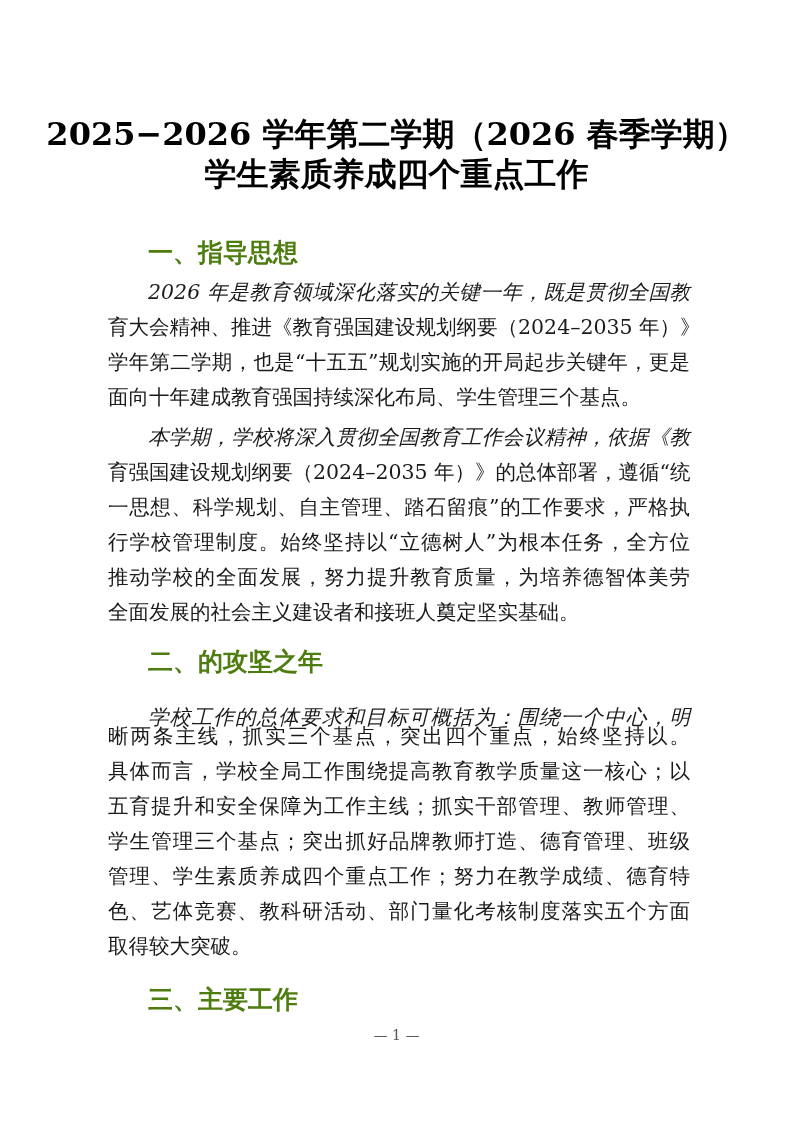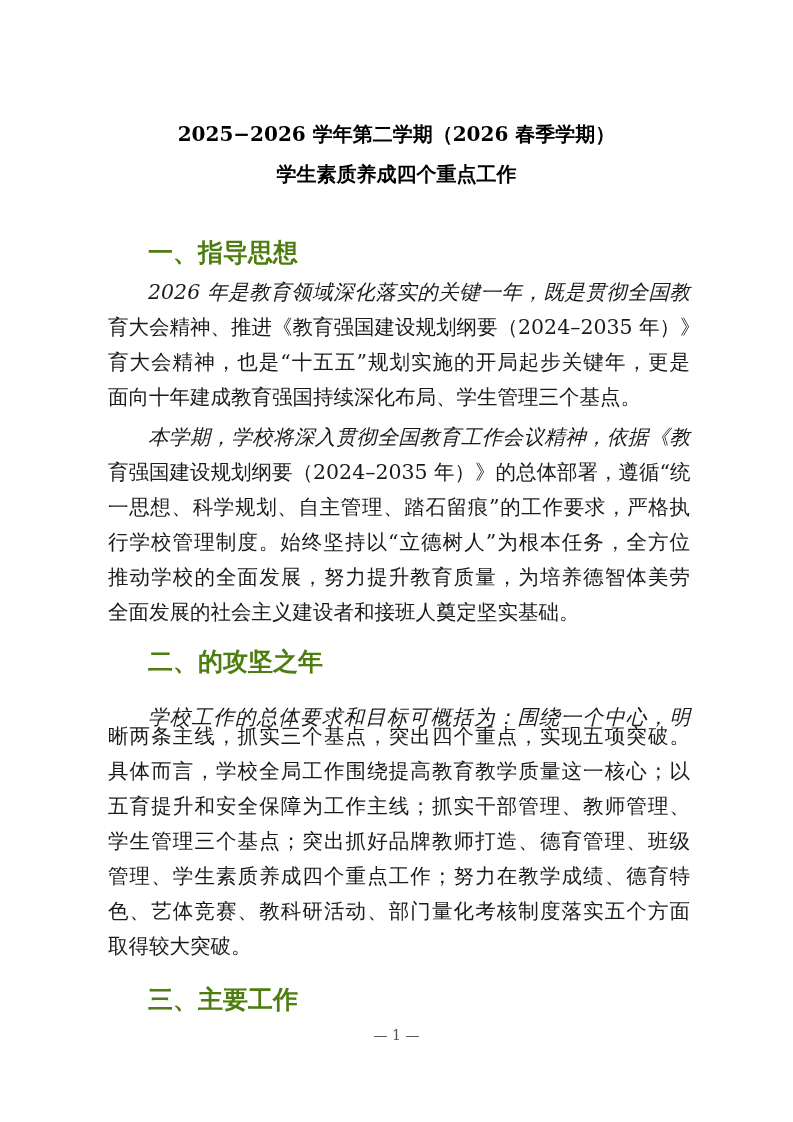--- a/index.html
+++ b/index.html
@@ -1,20 +1,20 @@
 <!DOCTYPE html>
 <html><head>
 <meta charset="utf-8">
 <style>
   html, body { margin:0; padding:0; background:#ffffff; }
   body { width:793px; height:1122px; position:relative; overflow:hidden;
          font-family:"DejaVu Serif","Liberation Serif",serif; color:#111; }
   .title { position:absolute; left:0; width:793px; text-align:center;
            font-family:"DejaVu Serif","Liberation Serif",serif; font-weight:bold;
-           font-size:20px; line-height:40px; color:#000; letter-spacing:0px; }
+           font-size:32px; line-height:40px; color:#000; letter-spacing:0px; }
   .title.t1 { top:114px; }
   .title.t2 { top:154px; }
   .heading { position:absolute; left:148px; font-family:"DejaVu Sans","Liberation Sans",sans-serif;
              font-weight:bold; font-size:25px; line-height:30px; color:#4d7c0f; }
   .line { position:absolute; left:108px; width:582px; font-size:20.5px; line-height:30px;
           white-space:nowrap; text-align:justify; text-align-last:justify; color:#1a1a1a; }
   .line.indent { left:148px; width:542px;font-style:italic; }
   .line.last { text-align-last:left; }
   .pagenum { position:absolute; top:1027px; left:0; width:793px; text-align:center;
              font-size:14px; color:#555; }
@@ -23,34 +23,34 @@
 <body>
 
 <div>
   <div class="title t1">2025−2026 学年第二学期（2026 春季学期）</div>
   <div class="title t2">学生素质养成四个重点工作</div>
 
   <div class="heading" style="top:238px">一、指导思想</div>
 
   <div class="line indent" style="top:277px">2026 年是教育领域深化落实的关键一年，既是贯彻全国教</div>
   <div class="line" style="top:312px">育大会精神、推进《教育强国建设规划纲要（2024–2035 年）》</div>
-  <div class="line" style="top:347px">育大会精神，也是“十五五”规划实施的开局起步关键年，更是</div>
+  <div class="line" style="top:347px">学年第二学期，也是“十五五”规划实施的开局起步关键年，更是</div>
   <div class="line last" style="top:382px">面向十年建成教育强国持续深化布局、学生管理三个基点。</div>
 
   <div class="line indent" style="top:422px">本学期，学校将深入贯彻全国教育工作会议精神，依据《教</div>
   <div class="line" style="top:457px">育强国建设规划纲要（2024–2035 年）》的总体部署，遵循“统</div>
   <div class="line" style="top:492px">一思想、科学规划、自主管理、踏石留痕”的工作要求，严格执</div>
   <div class="line" style="top:527px">行学校管理制度。始终坚持以“立德树人”为根本任务，全方位</div>
   <div class="line" style="top:562px">推动学校的全面发展，努力提升教育质量，为培养德智体美劳</div>
   <div class="line last" style="top:597px">全面发展的社会主义建设者和接班人奠定坚实基础。</div>
 
   <div class="heading" style="top:647px">二、的攻坚之年</div>
 
   <div class="line indent" style="top:702px">学校工作的总体要求和目标可概括为：围绕一个中心，明</div>
-  <div class="line" style="top:721px">晰两条主线，抓实三个基点，突出四个重点，实现五项突破。</div>
+  <div class="line" style="top:721px">晰两条主线，抓实三个基点，突出四个重点，始终坚持以。</div>
   <div class="line" style="top:756px">具体而言，学校全局工作围绕提高教育教学质量这一核心；以</div>
   <div class="line" style="top:791px">五育提升和安全保障为工作主线；抓实干部管理、教师管理、</div>
   <div class="line" style="top:826px">学生管理三个基点；突出抓好品牌教师打造、德育管理、班级</div>
   <div class="line" style="top:861px">管理、学生素质养成四个重点工作；努力在教学成绩、德育特</div>
   <div class="line" style="top:896px">色、艺体竞赛、教科研活动、部门量化考核制度落实五个方面</div>
   <div class="line last" style="top:931px">取得较大突破。</div>
 
   <div class="heading" style="top:985px">三、主要工作</div>
 
   <div class="pagenum">— 1 —</div>

